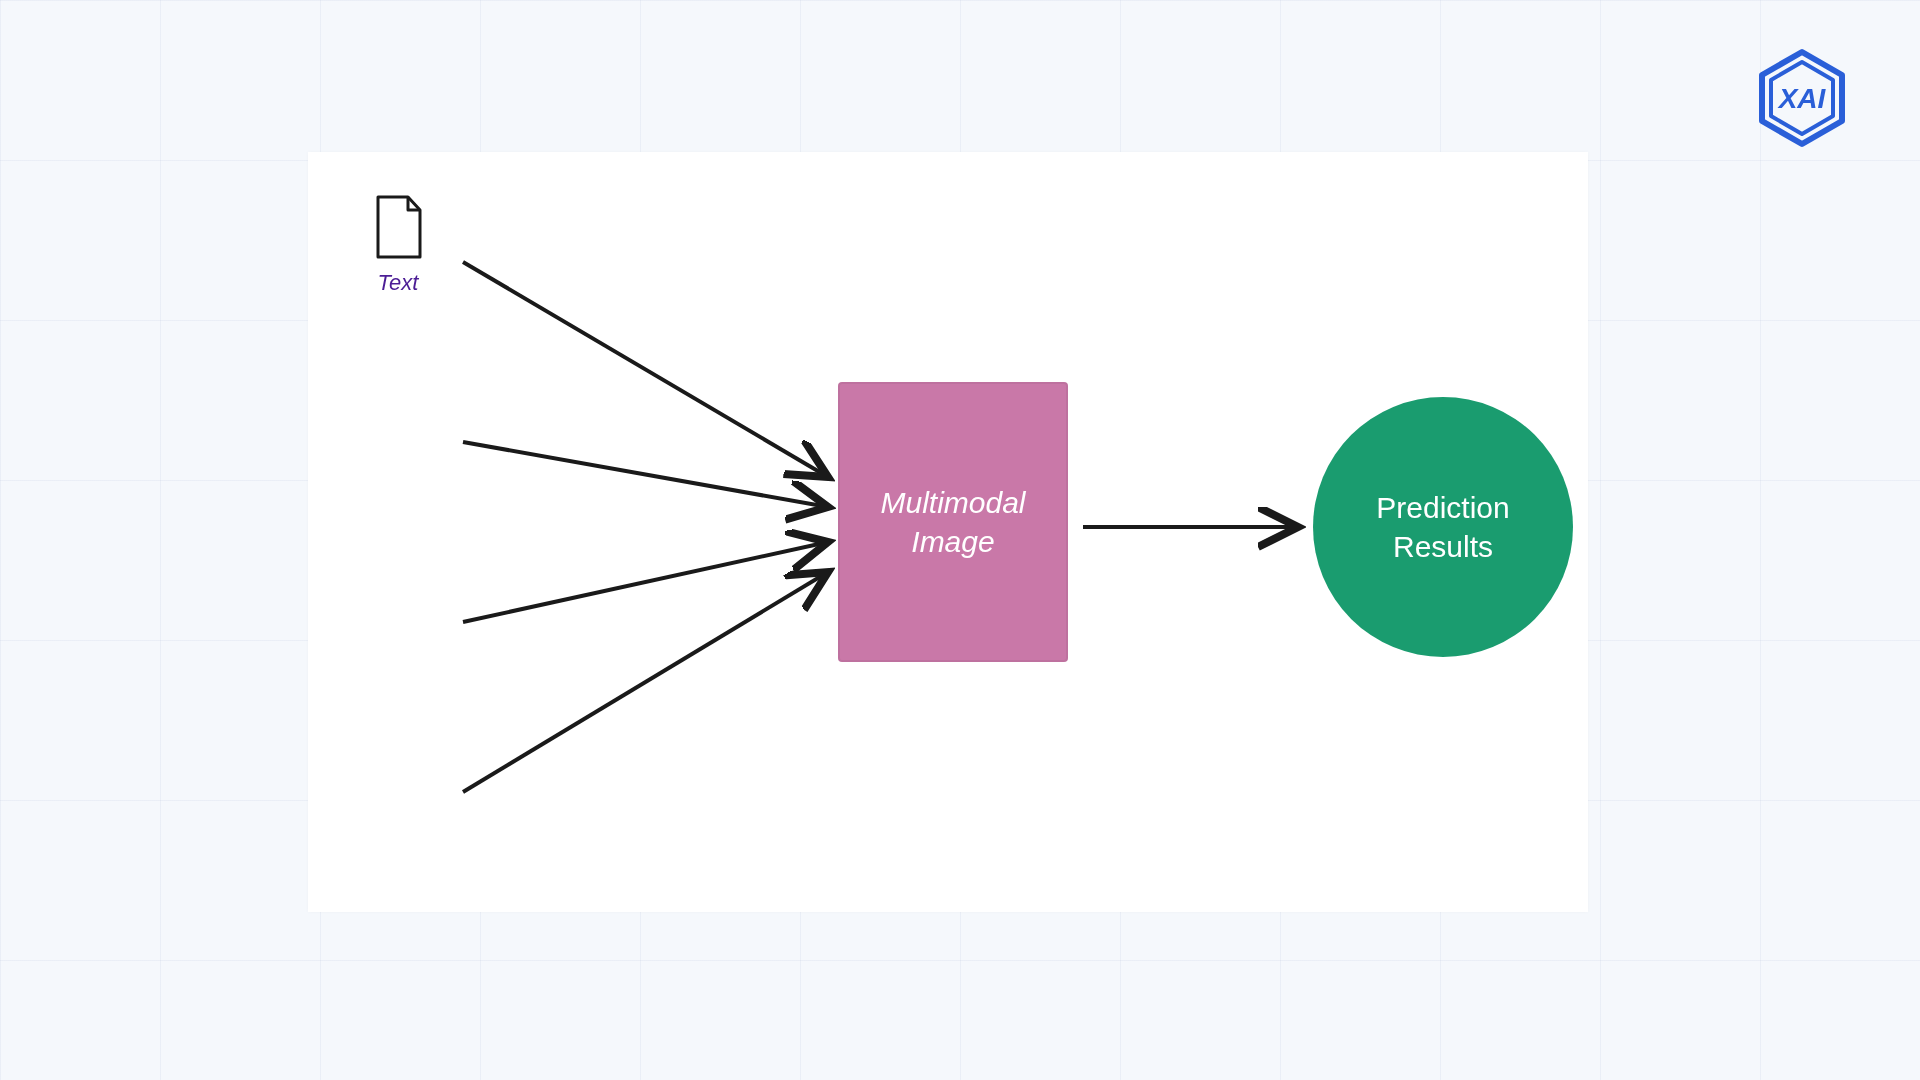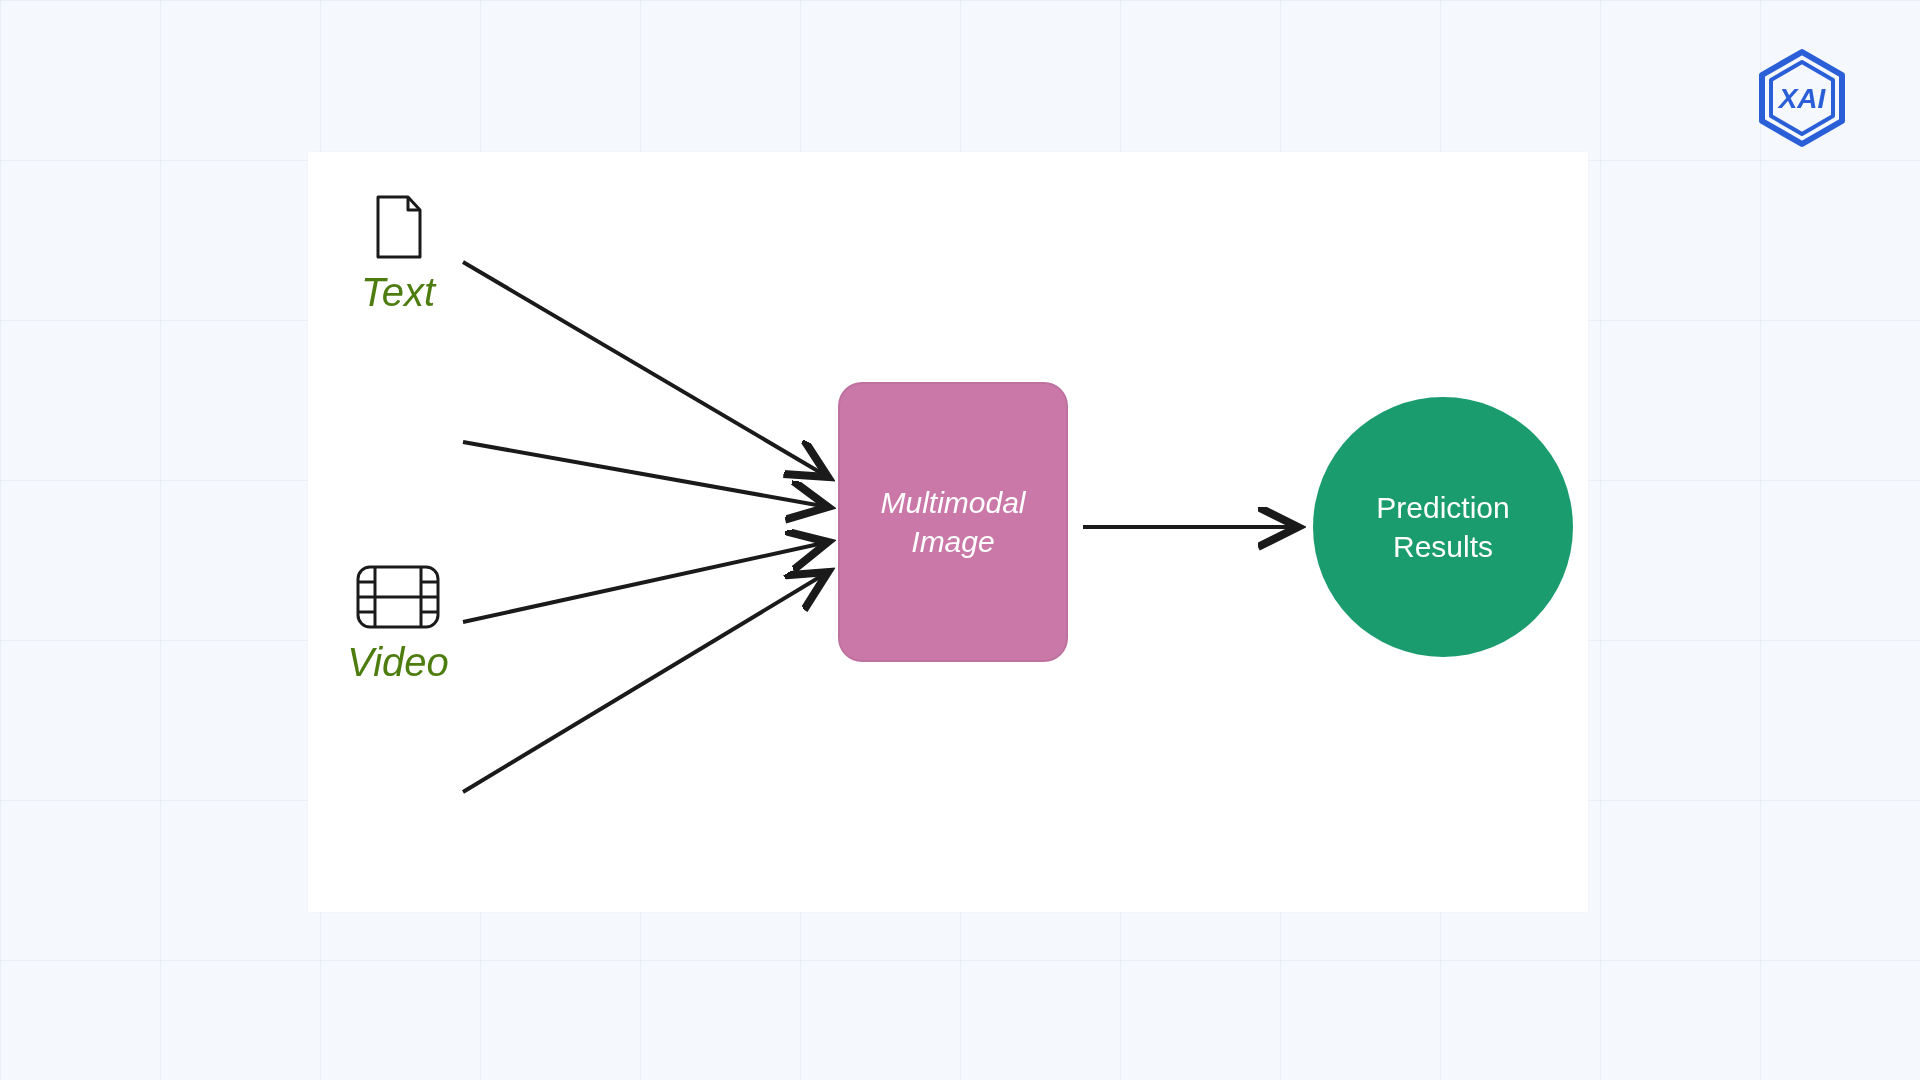--- a/index.html
+++ b/index.html
@@ -30,33 +30,33 @@
     width: 1280px;
     height: 760px;
     background: #ffffff;
     box-shadow: 0 0 4px rgba(0,0,0,0.03);
   }
   .input-item {
     position: absolute;
     left: 30px;
     width: 120px;
     text-align: center;
-    color: #4d7c0f;
-    font-size: 40px;
+    color: #4c1d95;
+    font-size: 22px;
     font-style: italic;
   }
   .input-item svg { display: block; margin: 0 auto 8px; }
   .center-box {
     position: absolute;
     left: 530px;
     top: 230px;
     width: 230px;
     height: 280px;
     background: #c978a8;
-    border-radius: 24px;
+    border-radius: 4px;
     display: flex;
     align-items: center;
     justify-content: center;
     text-align: center;
     color: #ffffff;
     font-size: 30px;
     font-style: italic;
     line-height: 1.3;
     box-shadow: inset 0 0 0 2px rgba(0,0,0,0.05);
   }
@@ -97,33 +97,20 @@
 
   <div class="input-item" style="top:40px">
     <svg width="60" height="70" viewBox="0 0 60 70">
       <path d="M10 5 H40 L52 18 V65 H10 Z" fill="none" stroke="#1a1a1a" stroke-width="3" stroke-linejoin="round"></path>
       <path d="M40 5 V18 H52" fill="none" stroke="#1a1a1a" stroke-width="3" stroke-linejoin="round"></path>
     </svg>
     <div>Text</div>
   </div>
 
 
-  <div class="input-item" style="top:410px">
-    <svg width="90" height="70" viewBox="0 0 90 70">
-      <rect x="5" y="5" width="80" height="60" rx="12" ry="12" fill="none" stroke="#1a1a1a" stroke-width="3"></rect>
-      <line x1="22" y1="5" x2="22" y2="65" stroke="#1a1a1a" stroke-width="3"></line>
-      <line x1="68" y1="5" x2="68" y2="65" stroke="#1a1a1a" stroke-width="3"></line>
-      <line x1="5" y1="35" x2="85" y2="35" stroke="#1a1a1a" stroke-width="3"></line>
-      <line x1="5" y1="20" x2="22" y2="20" stroke="#1a1a1a" stroke-width="3"></line>
-      <line x1="5" y1="50" x2="22" y2="50" stroke="#1a1a1a" stroke-width="3"></line>
-      <line x1="68" y1="20" x2="85" y2="20" stroke="#1a1a1a" stroke-width="3"></line>
-      <line x1="68" y1="50" x2="85" y2="50" stroke="#1a1a1a" stroke-width="3"></line>
-    </svg>
-    <div>Video</div>
-  </div>
 
 
   <div class="center-box">
     <div>
       <span>Multimodal</span><br>
       <span>Image</span>
     </div>
   </div>
 
   <div class="output-circle">

